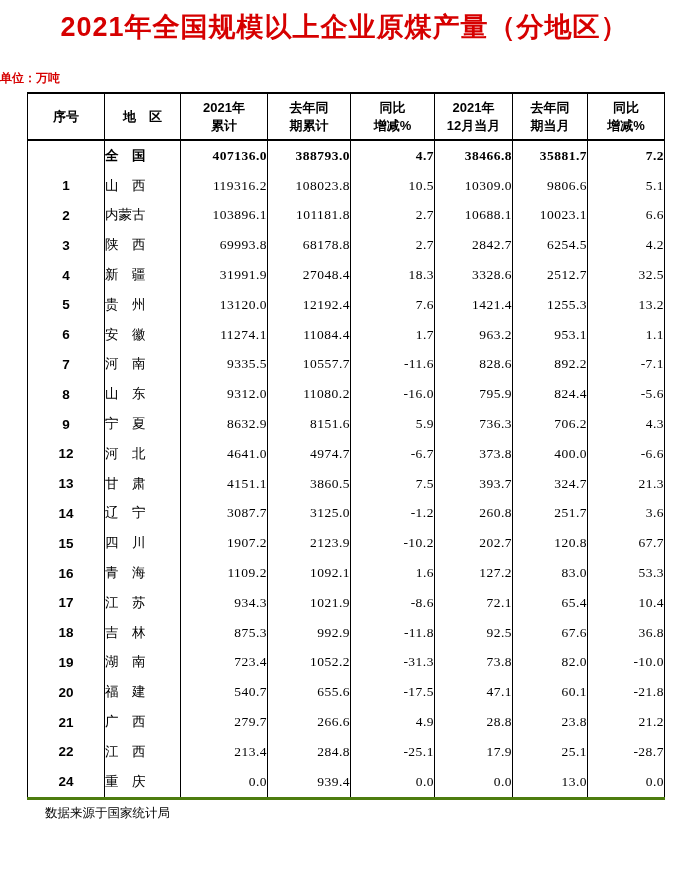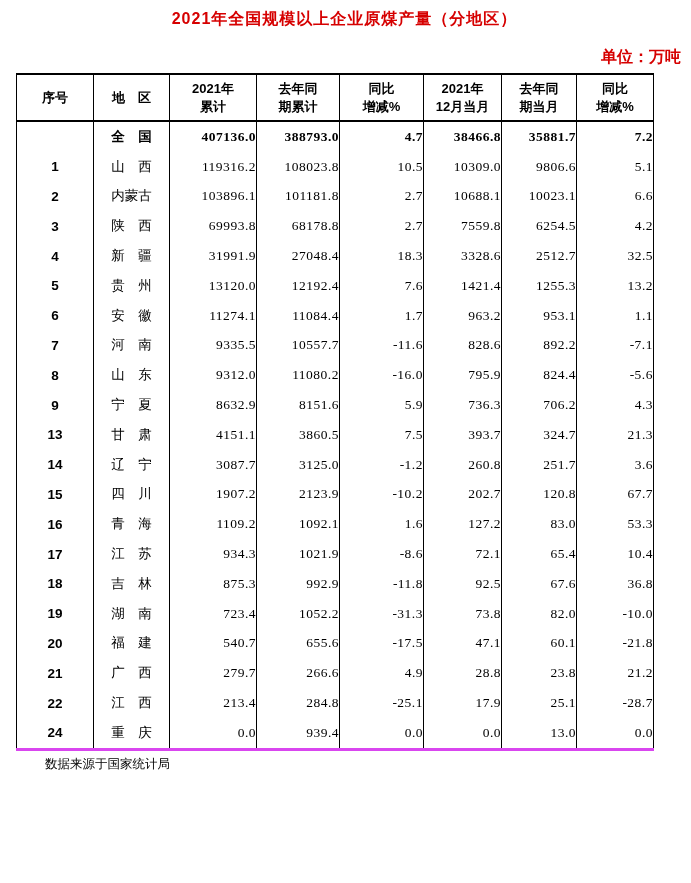--- a/index.html
+++ b/index.html
@@ -10,40 +10,39 @@
   body {
     width: 691px;
     height: 883px;
     font-family: "Liberation Sans", sans-serif;
     color: #000000;
     overflow: hidden;
   }
   .page-title {
     margin: 9px 2px 0 0;
     text-align: center;
-    font-size: 16px;
+    font-size: 27px;
     font-weight: bold;
     letter-spacing: 1px;
     color: #d60000;
     font-family: "Liberation Sans", sans-serif;
   }
   .unit-label {
-    margin: 17px 10px 5px 0;
-    text-align: right;
-    font-size: 16px;
+    margin: 25px 10px 5px 0;
+    font-size: 12px;
     font-weight: bold;
     color: #d60000;
   }
   table.stats {
     table-layout: fixed;
     border-collapse: collapse;
-    margin-left: 16px;
+    margin-left: 27px;
     width: 637px;
     border-top: 2px solid #000;
-    border-bottom: 3px solid #d946ef;
+    border-bottom: 3px solid #4d7c0f;
   }
   table.stats th,
   table.stats td {
     border-left: 1px solid #000;
     border-right: 1px solid #000;
     padding: 0;
     overflow: hidden;
   }
   table.stats thead th {
     height: 45px;
@@ -61,21 +60,20 @@
     vertical-align: middle;
     font-size: 13.5px;
   }
   td.idx-cell {
     text-align: center;
     font-weight: bold;
     font-size: 13px;
     font-family: "Liberation Sans", sans-serif;
   }
   td.region-cell {
-    text-align: center;
     font-family: "Liberation Serif", "DejaVu Serif", serif;
     font-size: 14.5px;
   }
   td.num-cell {
     text-align: right;
     padding-right: 3px;
     font-family: "Liberation Serif", "DejaVu Serif", serif;
     letter-spacing: 0.5px;
   }
   tr.total-row td {
@@ -155,21 +153,21 @@
           <td class="num-cell">10688.1</td>
           <td class="num-cell">10023.1</td>
           <td class="num-cell">6.6</td>
         </tr>
         <tr>
           <td class="idx-cell">3</td>
           <td class="region-cell">陕　西</td>
           <td class="num-cell">69993.8</td>
           <td class="num-cell">68178.8</td>
           <td class="num-cell">2.7</td>
-          <td class="num-cell">7559.8</td>
+          <td class="num-cell">2842.7</td>
           <td class="num-cell">6254.5</td>
           <td class="num-cell">4.2</td>
         </tr>
         <tr>
           <td class="idx-cell">4</td>
           <td class="region-cell">新　疆</td>
           <td class="num-cell">31991.9</td>
           <td class="num-cell">27048.4</td>
           <td class="num-cell">18.3</td>
           <td class="num-cell">3328.6</td>
@@ -220,20 +218,30 @@
           <td class="idx-cell">9</td>
           <td class="region-cell">宁　夏</td>
           <td class="num-cell">8632.9</td>
           <td class="num-cell">8151.6</td>
           <td class="num-cell">5.9</td>
           <td class="num-cell">736.3</td>
           <td class="num-cell">706.2</td>
           <td class="num-cell">4.3</td>
         </tr>
         <tr>
+          <td class="idx-cell">12</td>
+          <td class="region-cell">河　北</td>
+          <td class="num-cell">4641.0</td>
+          <td class="num-cell">4974.7</td>
+          <td class="num-cell">-6.7</td>
+          <td class="num-cell">373.8</td>
+          <td class="num-cell">400.0</td>
+          <td class="num-cell">-6.6</td>
+        </tr>
+        <tr>
           <td class="idx-cell">13</td>
           <td class="region-cell">甘　肃</td>
           <td class="num-cell">4151.1</td>
           <td class="num-cell">3860.5</td>
           <td class="num-cell">7.5</td>
           <td class="num-cell">393.7</td>
           <td class="num-cell">324.7</td>
           <td class="num-cell">21.3</td>
         </tr>
         <tr>

